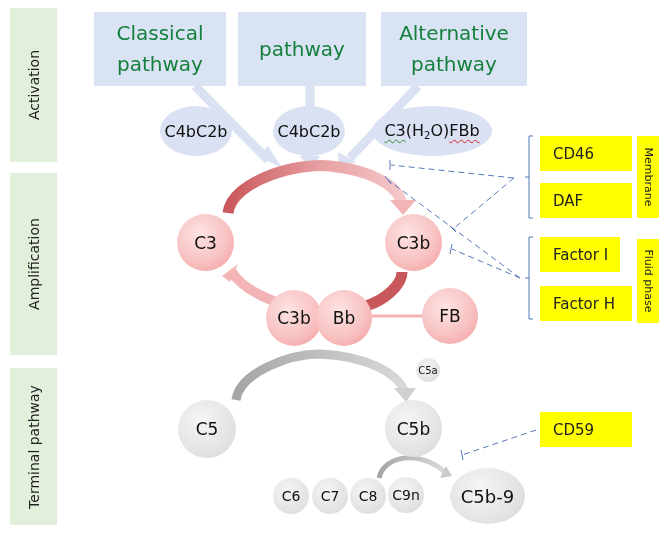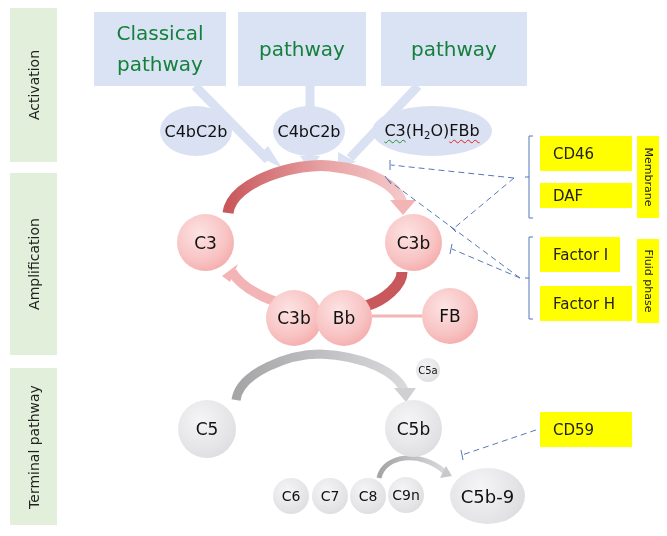--- a/index.html
+++ b/index.html
@@ -99,20 +99,21 @@
       <div>pathway</div>
     </div>
 </div>
 <div class="pathway-box" style="left:238px;width:128px;">
   <div>
       <div>pathway</div>
     </div>
 </div>
 <div class="pathway-box" style="left:381px;width:146px;">
   <div>
+      <div>Alternative</div>
       <div>pathway</div>
     </div>
 </div>
 
 <div class="ellipse" style="left:160px;top:106px;width:72px;height:50px;">
   <span>C4bC2b</span>
 </div>
 <div class="ellipse" style="left:273px;top:106px;width:72px;height:50px;">
   <span>C4bC2b</span>
 </div>
@@ -157,21 +158,21 @@
 <div class="ball grey" style="left:388px;top:477px;width:36px;height:36px;font-size:14px;">
   <span>C9n</span>
 </div>
 <div class="ball grey" style="left:450px;top:468px;width:75px;height:56px;font-size:18px;">
   <span>C5b-9</span>
 </div>
 
 <div class="ybox" style="left:540px;top:136px;width:92px;height:35px;text-align:right;">
   <span>CD46</span>
 </div>
-<div class="ybox" style="left:540px;top:183px;width:92px;height:25px;">
+<div class="ybox" style="left:540px;top:183px;width:92px;height:35px;">
   <span>DAF</span>
 </div>
 <div class="yside" style="left:637px;top:136px;height:82px;">
   <span>Membrane</span>
 </div>
 
 <div class="ybox" style="left:540px;top:237px;width:80px;height:35px;">
   <span>Factor I</span>
 </div>
 <div class="ybox" style="left:540px;top:286px;width:92px;height:35px;">

